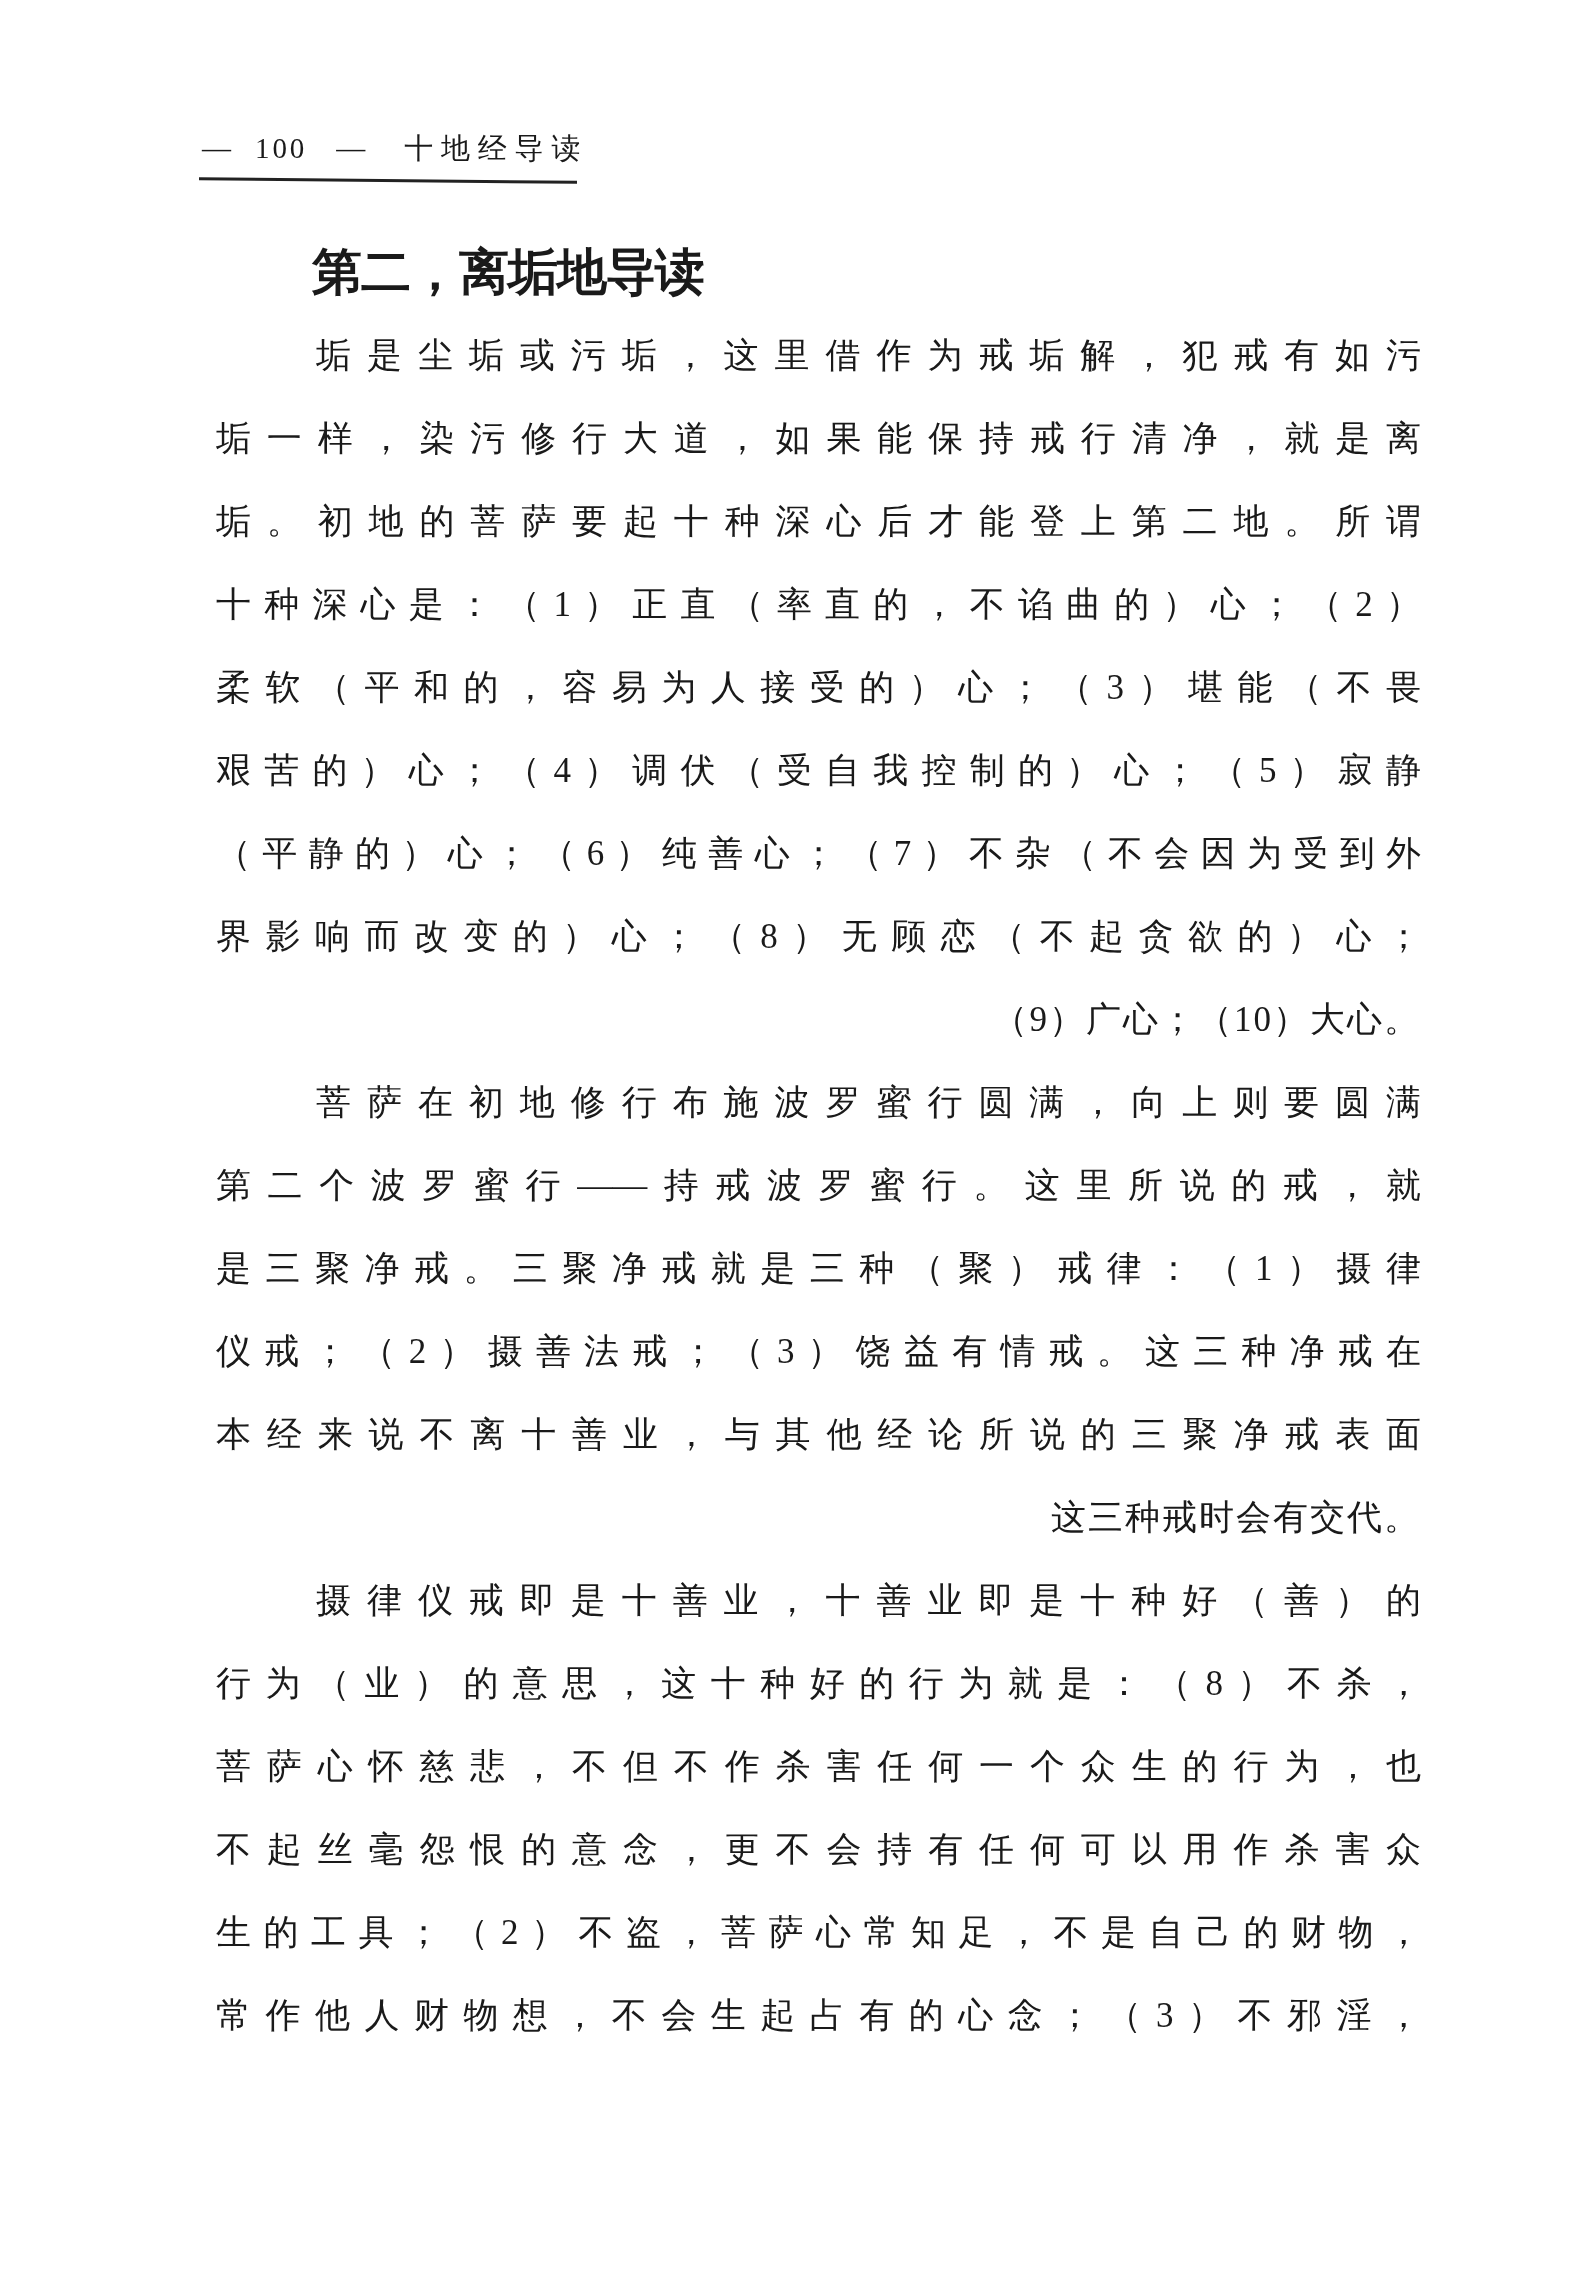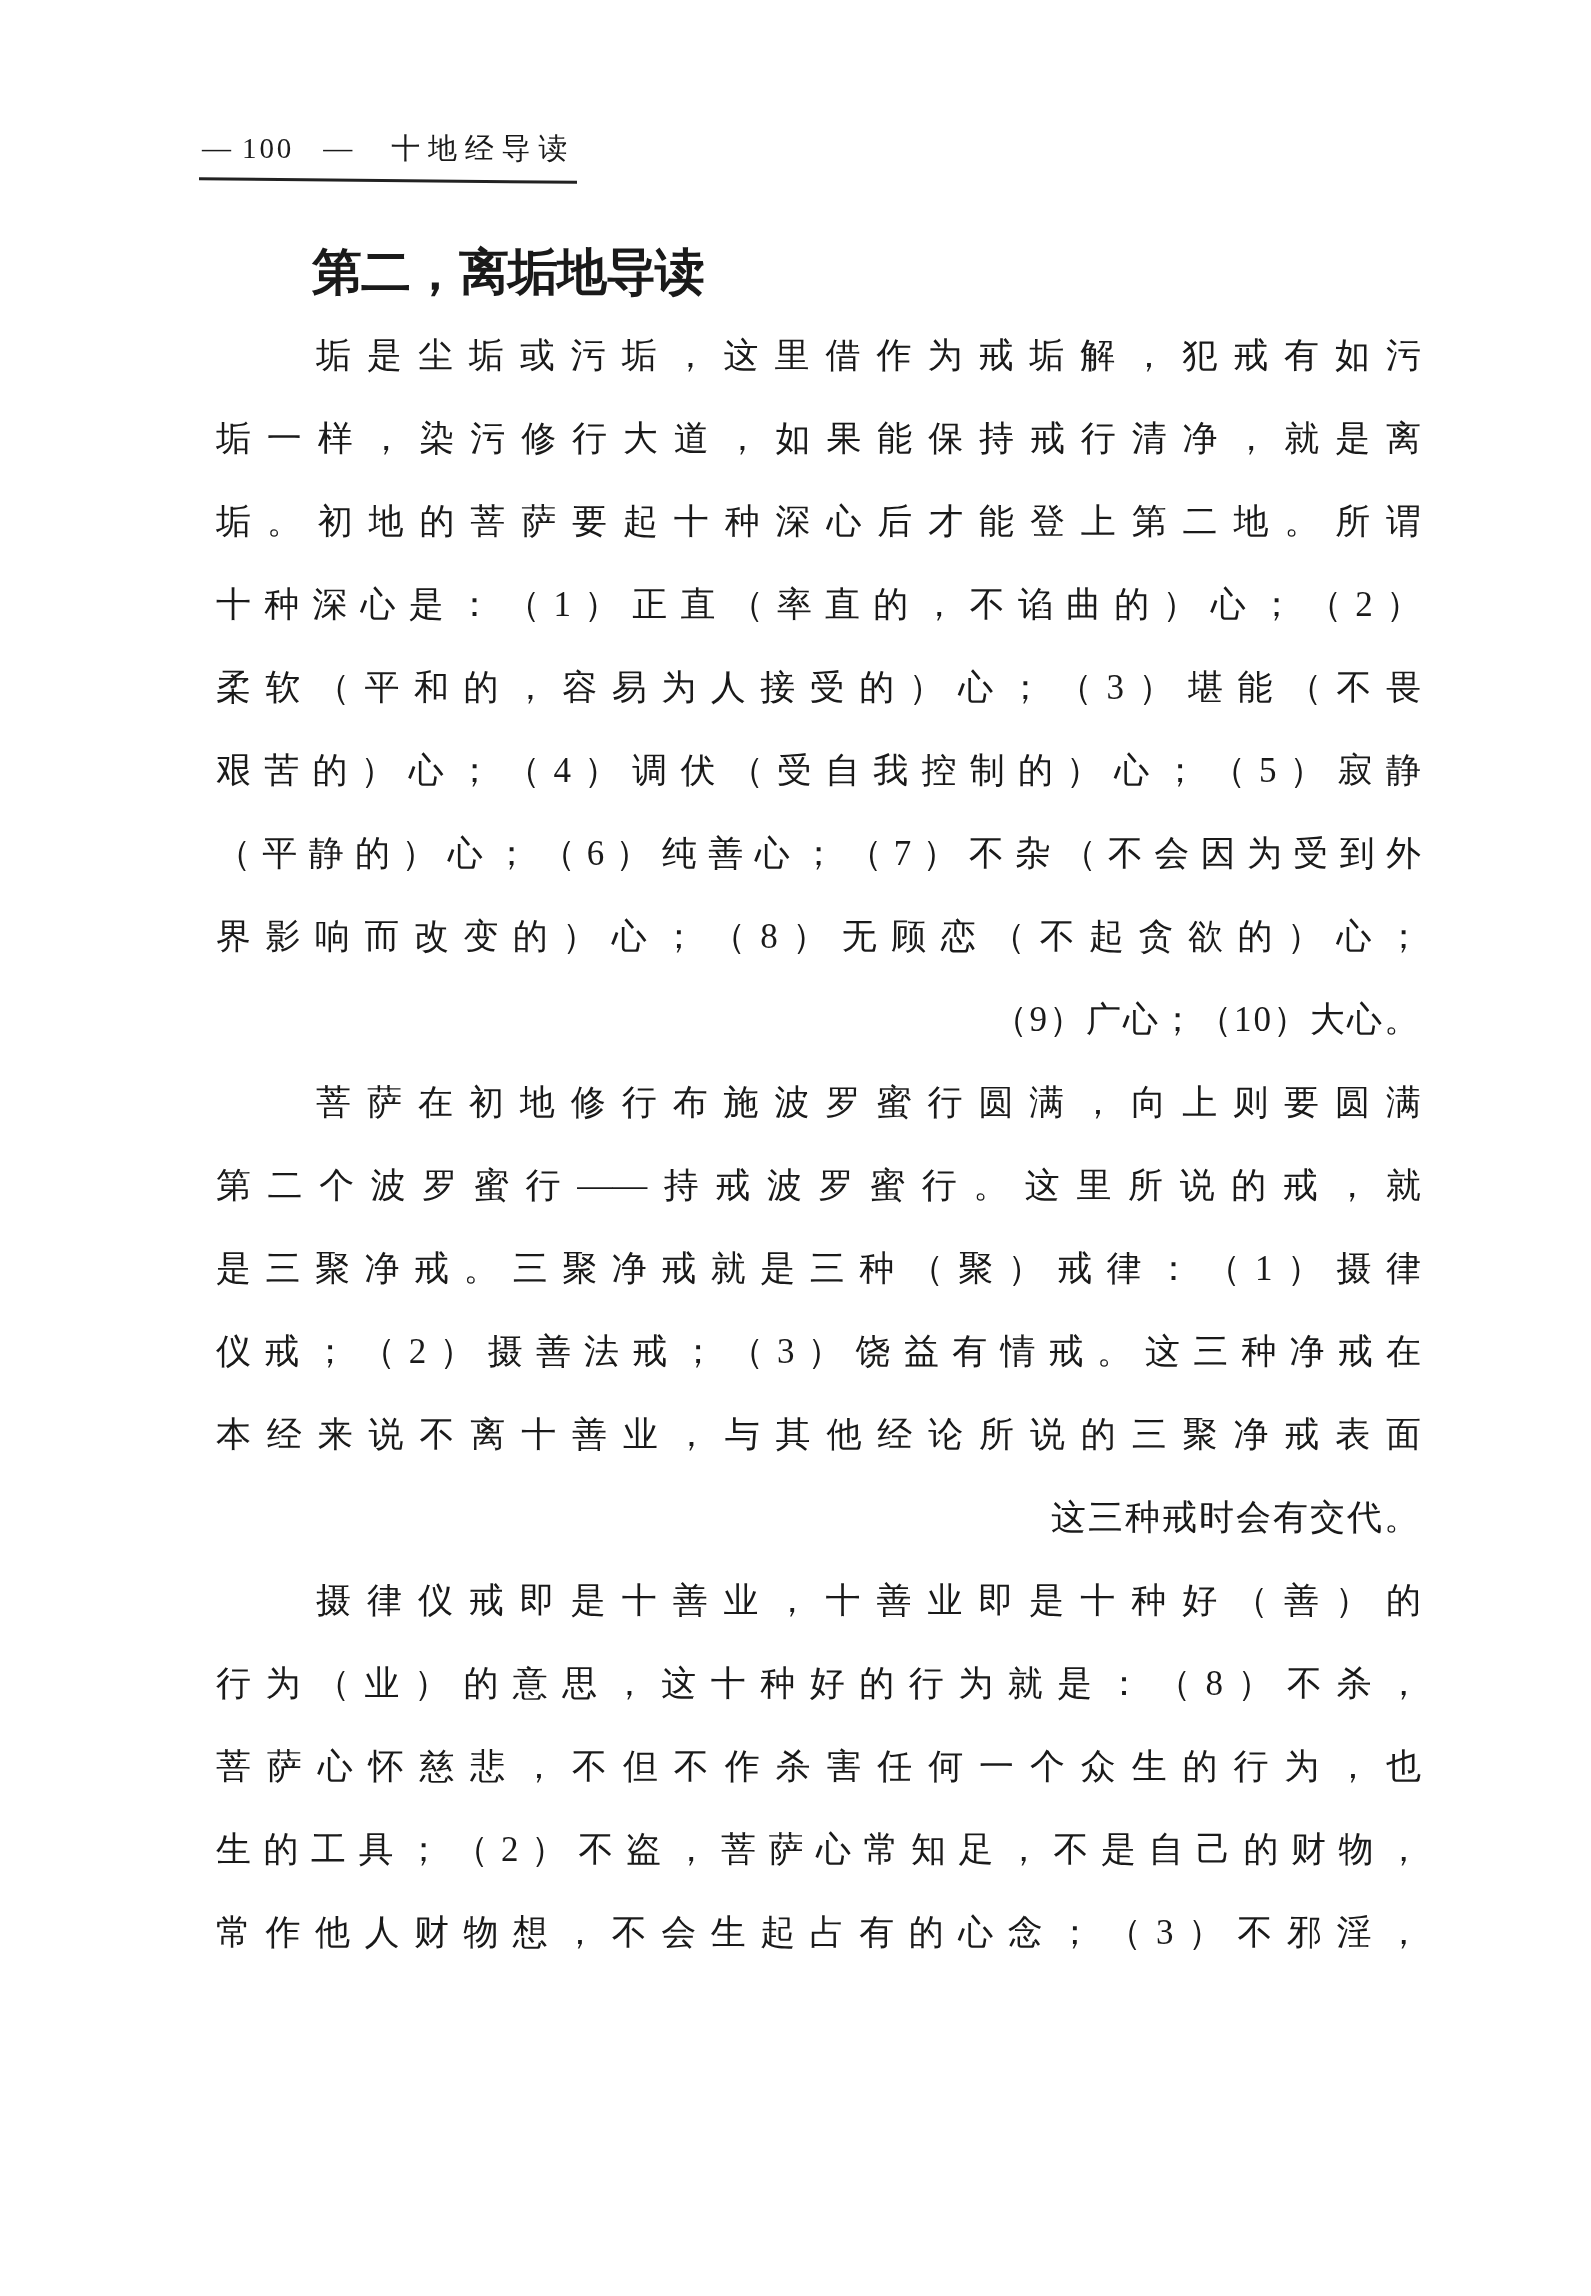--- a/index.html
+++ b/index.html
@@ -11,21 +11,21 @@
     font-family:"Liberation Serif","DejaVu Serif",serif;
     overflow:hidden;
     margin:0 auto;
   }
   
   .running-head {
     position:absolute; left:202px; top:131px;
     font-size:29px; line-height:1.2;
     display:flex; align-items:baseline; white-space:nowrap;
   }
-  .rh-num   { margin-left:11px; letter-spacing:2.9px; }
+  .rh-num   { margin-left:24px; letter-spacing:2.9px; }
   .rh-dash2 { margin-left:29px; }
   .rh-title { margin-left:39px; letter-spacing:7.8px;text-align:center; }
   .head-rule {
     position:absolute; left:199px; top:179px;
     width:378px; height:2.9px; background:#222;
     transform:rotate(0.55deg);
   }
   
   .sec-title {
     position:absolute; left:312px; top:239px;
@@ -75,18 +75,19 @@
     <div class="line left">（9）广心；（10）大心。</div>
     <div class="line j ind">菩萨在初地修行布施波罗蜜行圆满，向上则要圆满</div>
     <div class="line j">第二个波罗蜜行——持戒波罗蜜行。这里所说的戒，就</div>
     <div class="line j">是三聚净戒。三聚净戒就是三种（聚）戒律：（1）摄律</div>
     <div class="line j">仪戒；（2）摄善法戒；（3）饶益有情戒。这三种净戒在</div>
     <div class="line j">本经来说不离十善业，与其他经论所说的三聚净戒表面</div>
     <div class="line left">这三种戒时会有交代。</div>
     <div class="line j ind">摄律仪戒即是十善业，十善业即是十种好（善）的</div>
     <div class="line j">行为（业）的意思，这十种好的行为就是：（8）不杀，</div>
     <div class="line j">菩萨心怀慈悲，不但不作杀害任何一个众生的行为，也</div>
+    <div class="line j">不起丝毫怨恨的意念，更不会持有任何可以用作杀害众</div>
     <div class="line j">生的工具；（2）不盗，菩萨心常知足，不是自己的财物，</div>
     <div class="line j">常作他人财物想，不会生起占有的心念；（3）不邪淫，</div>
   </div>
 
 </div>
 
 
 </body></html>

